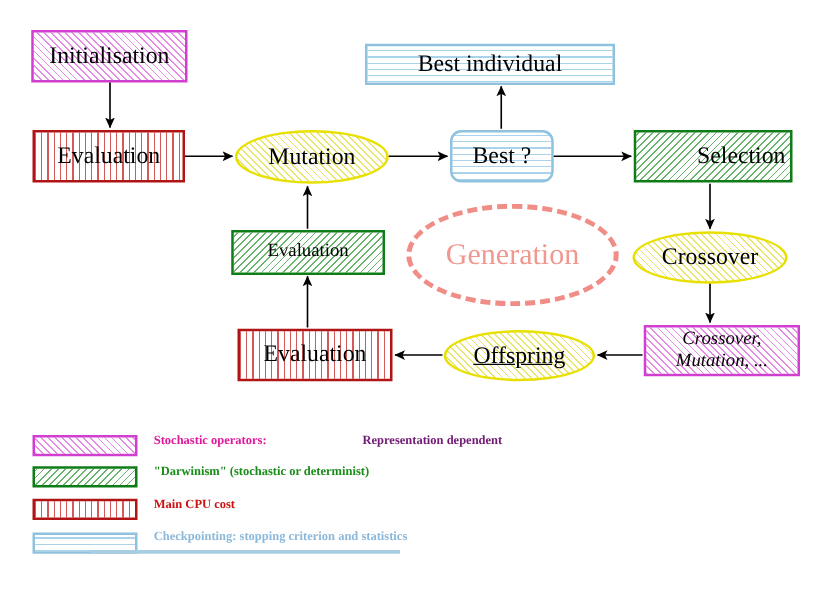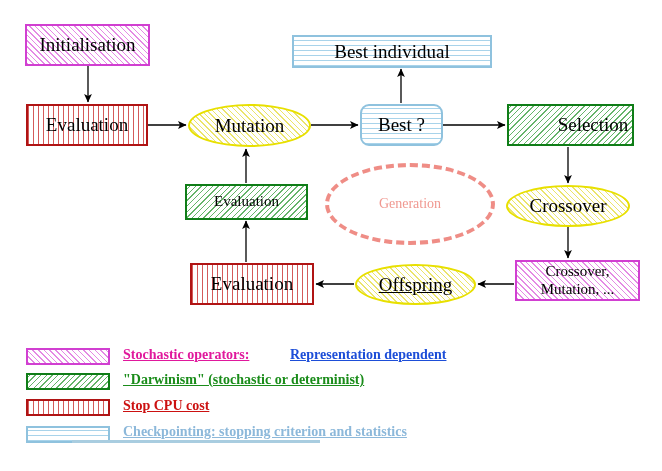--- a/index.html
+++ b/index.html
@@ -76,48 +76,47 @@
   .dashed-ellipse {
     position: absolute;
     box-sizing: border-box;
     border: 4px dashed #ef8d86;
     border-radius: 50%;
     background: transparent;
     display: flex;
     align-items: center;
     justify-content: center;
     color: #f09890;
-    font-size: 14px;
+    font-size: 24px;
   }
 
   
   #arrows {
     position: absolute;
     left: 0; top: 0;
     width: 662px; height: 471px;
     pointer-events: none;
     z-index: 5;
   }
 
   
   .legend-swatch {
     position: absolute;
     box-sizing: border-box;
     width: 84px;
     height: 17px;
   }
   .legend-text {
     position: absolute;
-    font-size: 14px;
+    font-size: 10px;
     white-space: nowrap;
     font-weight: bold;
-    text-decoration: underline;
   }
   .lt-magenta { color: #e0189c; }
-  .lt-gold    { color: #1d4ed8; }
+  .lt-gold    { color: #701a75; }
   .lt-green   { color: #1a8c1a; }
   .lt-red     { color: #cc1111; }
   .lt-blue    { color: #8cb8da; }
 
   .bottom-rule {
     position: absolute;
     left: 72px;
     top: 440px;
     width: 248px;
     height: 3px;
@@ -182,21 +181,21 @@
   </div>
 
   <div class="node fill-green" style="left:507px; top:104px; width:127px; height:42px;padding-left:45px;">
     <span class="label">Selection</span>
   </div>
 
   <div class="node fill-yellow ellipse" style="left:506px; top:185px; width:124px; height:42px;">
     <span class="label">Crossover</span>
   </div>
 
-  <div class="node fill-magenta" style="left:515px; top:260px; width:125px; height:41px; font-size:15px; line-height:1.15;">
+  <div class="node fill-magenta" style="left:515px; top:260px; width:125px; height:41px; font-size:15px; line-height:1.15;font-style:italic;">
     <span class="label">Crossover,
 Mutation, ...</span>
   </div>
 
   <div class="node fill-yellow ellipse" style="left:355px; top:264px; width:121px; height:41px;text-decoration:underline;">
     <span class="label">Offspring</span>
   </div>
 
   <div class="node fill-red" style="left:190px; top:263px; width:124px; height:42px;">
     <span class="label">Evaluation</span>
@@ -211,20 +210,20 @@
   </div>
 
   <div class="legend-swatch fill-magenta" style="left:26px; top:348px;"></div>
   <div class="legend-text lt-magenta" style="left:123px; top:347px;">Stochastic operators:</div>
   <div class="legend-text lt-gold" style="left:290px; top:347px;">Representation dependent</div>
 
   <div class="legend-swatch fill-green" style="left:26px; top:373px;"></div>
   <div class="legend-text lt-green" style="left:123px; top:372px;">"Darwinism" (stochastic or determinist)</div>
 
   <div class="legend-swatch fill-red" style="left:26px; top:399px;"></div>
-  <div class="legend-text lt-red" style="left:123px; top:398px;">Stop CPU cost</div>
+  <div class="legend-text lt-red" style="left:123px; top:398px;">Main CPU cost</div>
 
   <div class="legend-swatch fill-blue" style="left:26px; top:426px;"></div>
   <div class="legend-text lt-blue" style="left:123px; top:424px;">Checkpointing: stopping criterion and statistics</div>
 
   <div class="bottom-rule"></div>
 
 </div>
 
 </body></html>

